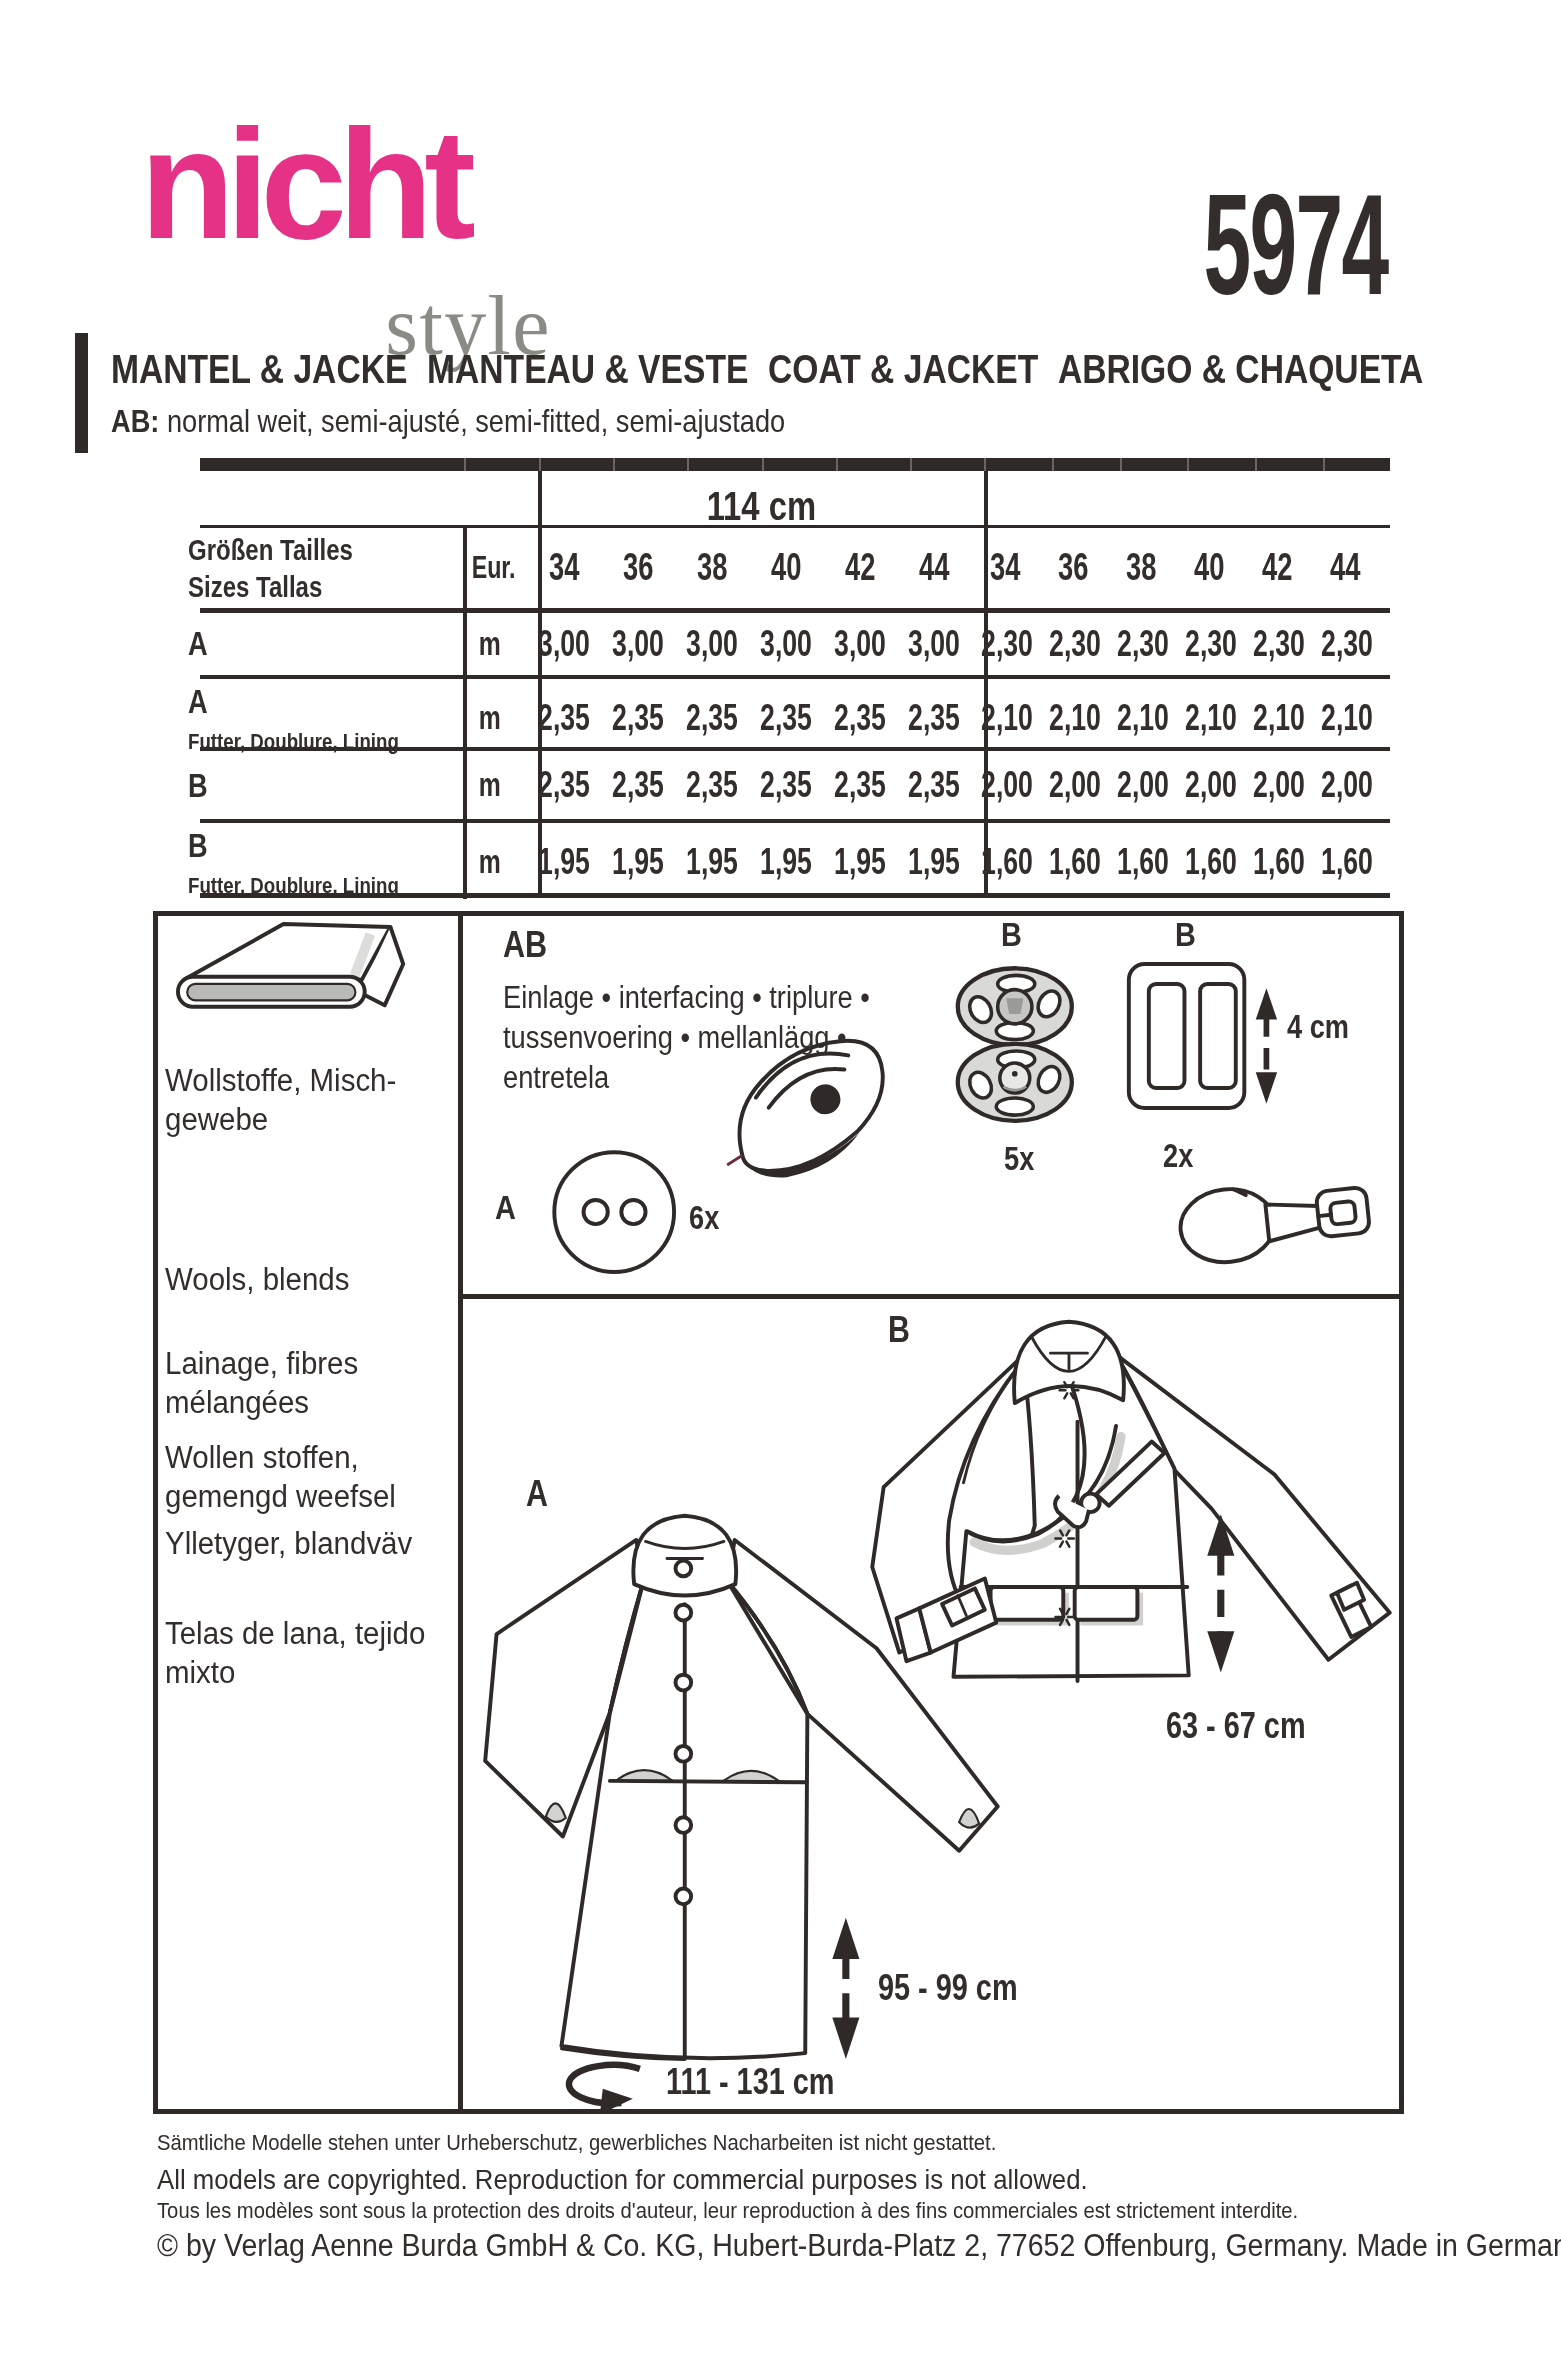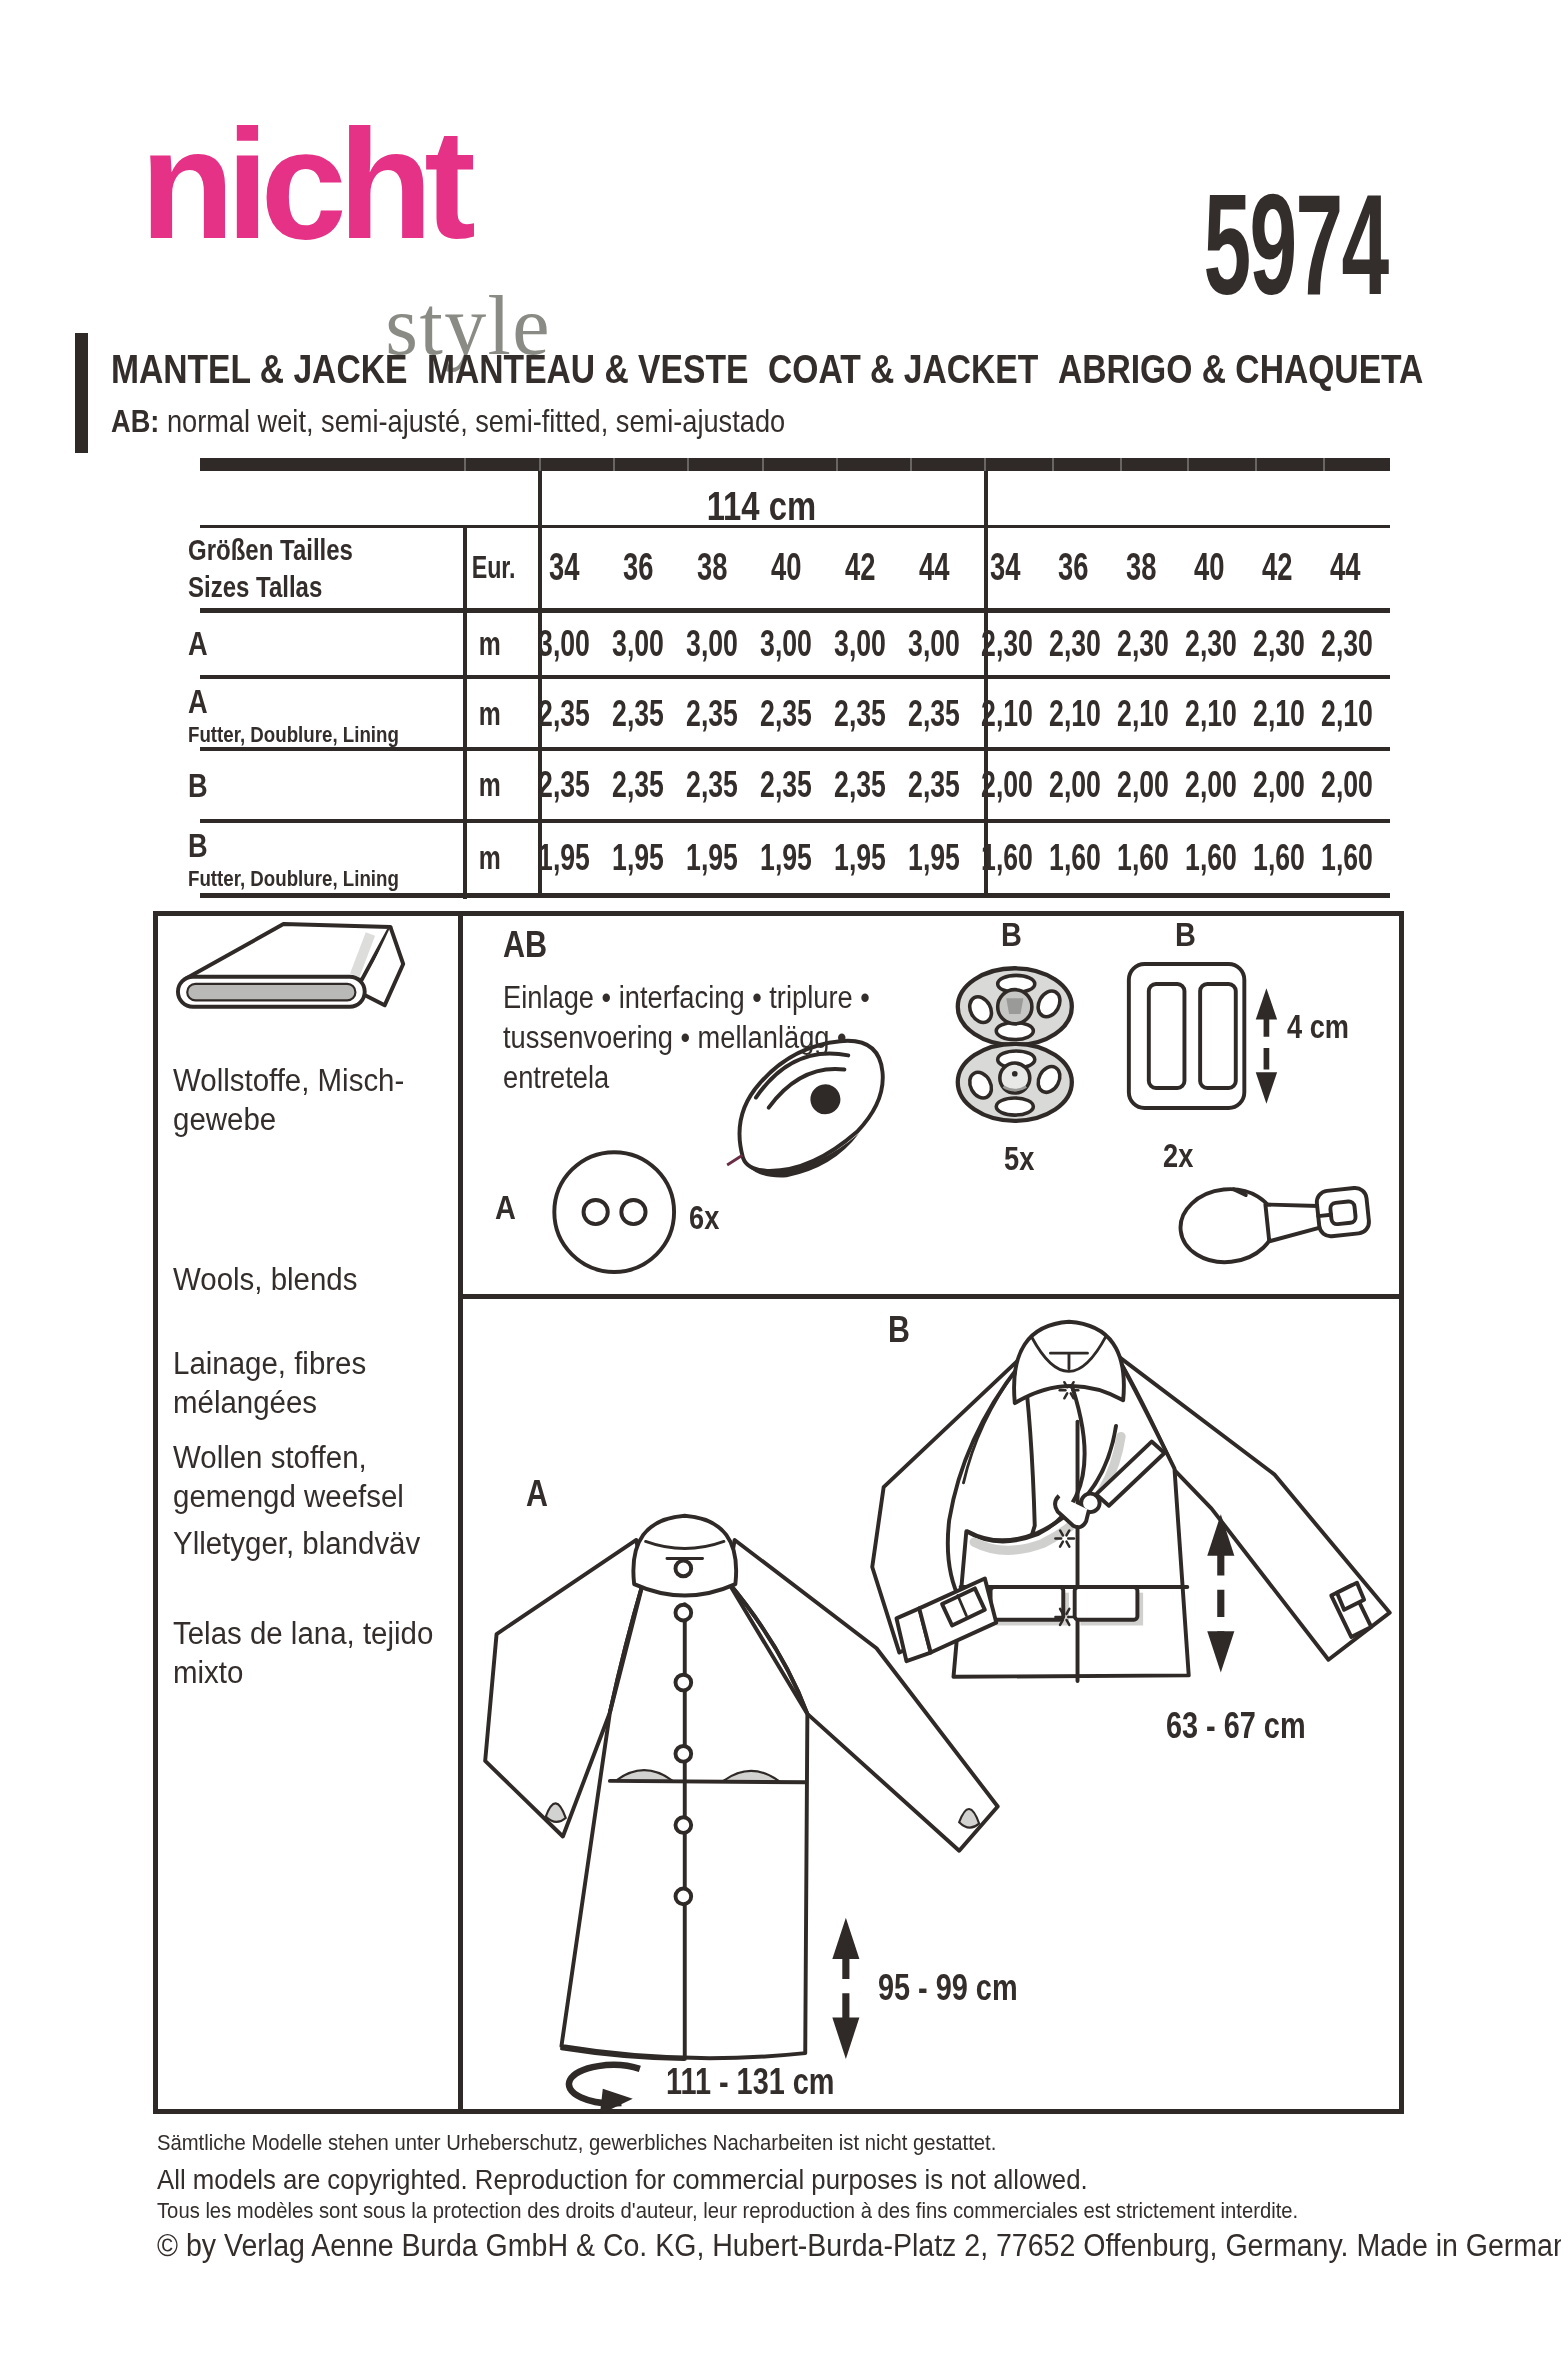--- a/index.html
+++ b/index.html
@@ -20,27 +20,27 @@
   .subtitle{left:111px;top:403px;font-size:32px;white-space:nowrap}
   
   .hline,.vline{position:absolute;background:#2f2a28}
   .bar-sep{position:absolute;top:0;width:2.1px;height:100%;background:rgba(255,255,255,.28)}
   
   .trow{position:absolute;left:188px;width:1190px;display:grid;grid-template-columns:264px 75px repeat(6,74px) repeat(6,68px);align-items:center}
   .cell{text-align:center}
   .cell.num{font-size:37px;font-weight:bold}
   .cell.unit{font-size:33px;font-weight:bold}
   .cell.lab{text-align:left;font-size:34px;font-weight:bold}
-  .sublab{font-size:22px;font-weight:bold;margin-top:1px}
+  .sublab{font-size:22px;font-weight:bold;margin-top:8px}
   .szhead{font-size:38px;font-weight:bold}
   .ghead{font-size:30px;font-weight:bold;line-height:37px}
   .eur{font-size:31px;font-weight:bold;padding-right:5.7px}
   .whead{font-size:41px;font-weight:bold;text-align:center}
   
-  .fabtxt{left:173px;font-size:31px;line-height:39px;white-space:nowrap}
+  .fabtxt{left:165px;font-size:31px;line-height:39px;white-space:nowrap}
   .nt{white-space:nowrap}
   .meas{font-size:37px;font-weight:bold;white-space:nowrap}
   .glab{font-size:37px;font-weight:bold}
   
   .foot{left:157px;white-space:nowrap}
   svg .ln{stroke:#2f2a28;fill:none;stroke-width:5.5;stroke-linejoin:round;stroke-linecap:round}
   svg .lnf{stroke:#2f2a28;fill:#ffffff;stroke-width:5.5;stroke-linejoin:round}
   svg .thin{stroke:#2f2a28;fill:none;stroke-width:4;stroke-linecap:round}
   svg .gry{fill:#d2d2d0;stroke:#2f2a28;stroke-width:3}
   svg .shadow{stroke:#d0d0ce;fill:none;stroke-width:13;stroke-linecap:round}

